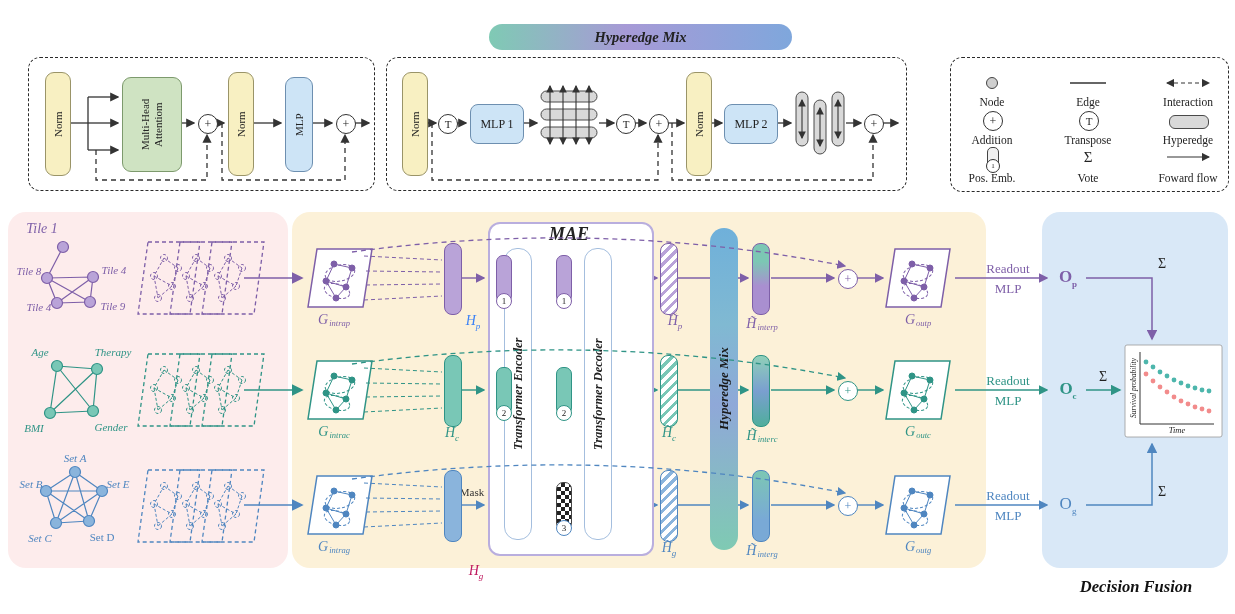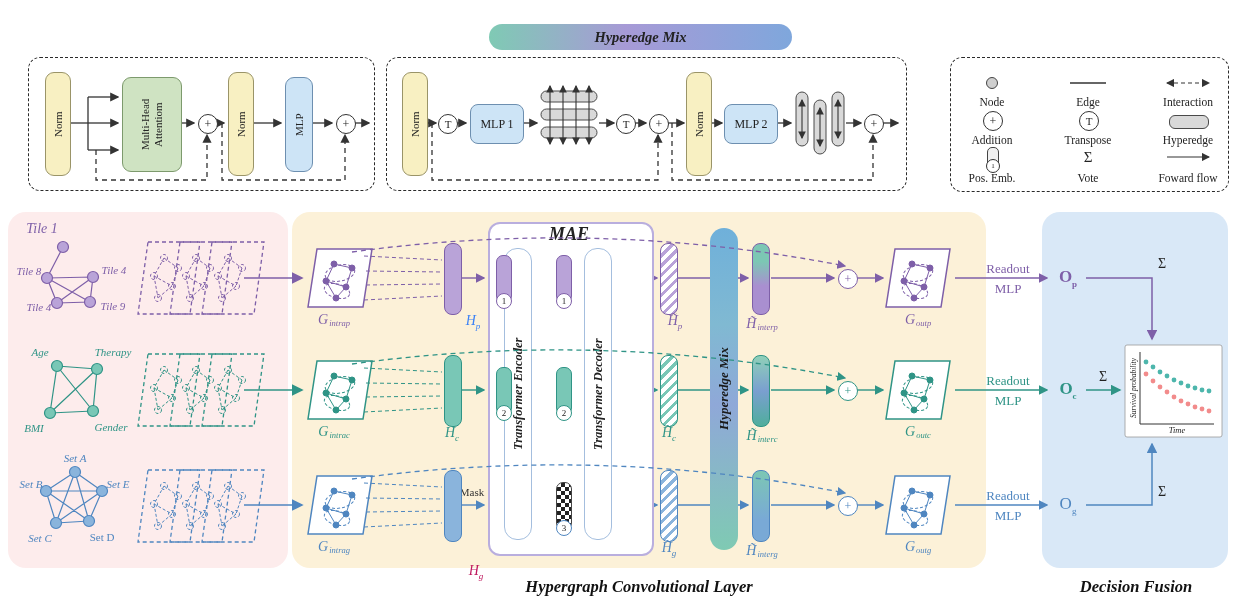--- a/index.html
+++ b/index.html
@@ -462,16 +462,15 @@
   <div class="mlabel" style="left:1068px;top:390px;color:#2f9486;font-weight:bold;font-size:17px;font-style:normal;">
     <span>O</span><sub style="font-style:normal">c</sub></div>
   <div class="mlabel" style="left:1068px;top:505px;color:#4f86c0;font-weight:normal;font-size:17px;font-style:normal;">
     <span>O</span><sub style="font-style:normal">g</sub></div>
   <div class="lbl" style="left:1162px;top:264px;font-size:14px;">Σ</div>
   <div class="lbl" style="left:1103px;top:377px;font-size:14px;">Σ</div>
   <div class="lbl" style="left:1162px;top:492px;font-size:14px;">Σ</div>
   <div class="lbl" style="left:1133px;top:388px;transform:translate(-50%,-50%) rotate(-90deg);font-size:7.5px;font-style:italic;">Survival probability</div>
   <div class="lbl" style="left:1177px;top:430px;font-size:8.5px;font-style:italic;">Time</div>
 
-  <div class="lbl sectitle" style="left:639px;top:587px;">Hypergraph Convolutional Layer</div>
   <div class="lbl sectitle" style="left:1136px;top:587px;">Decision Fusion</div>
 
 </div>
 
 </body></html>

